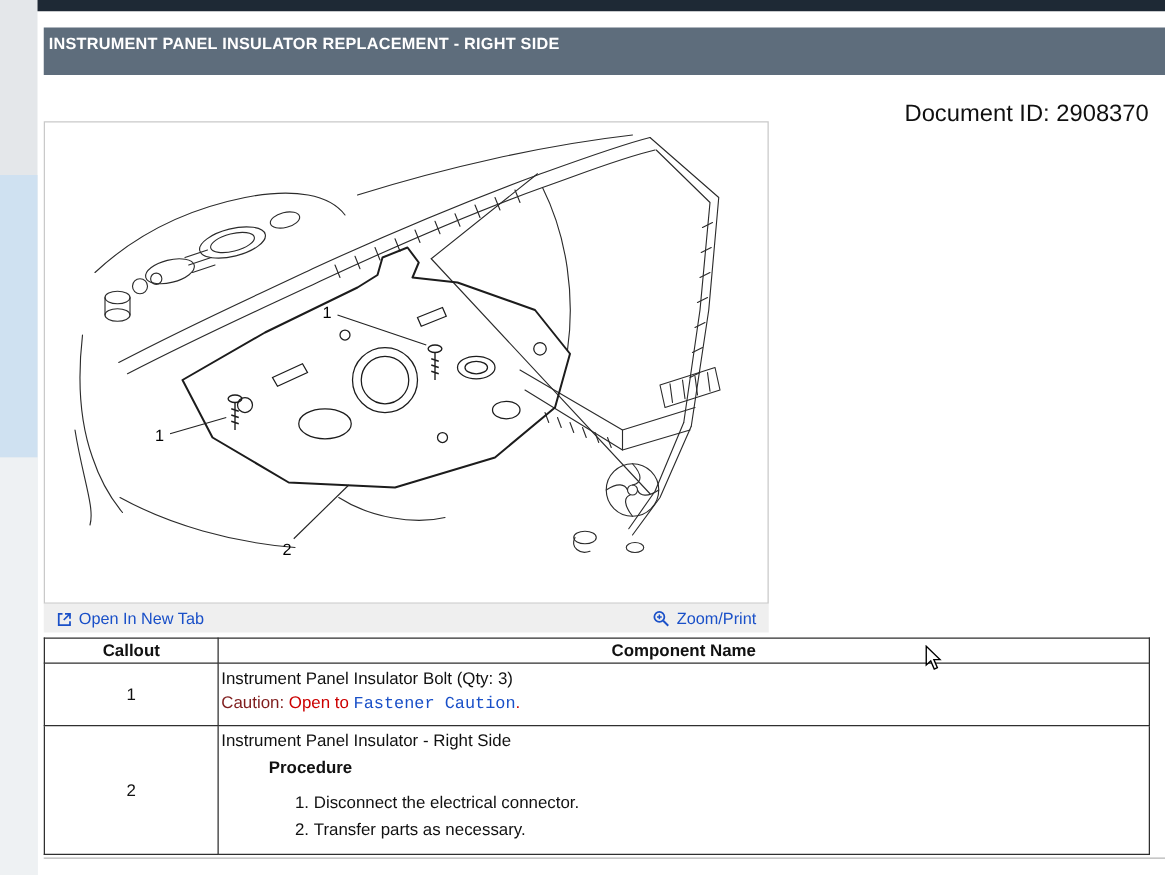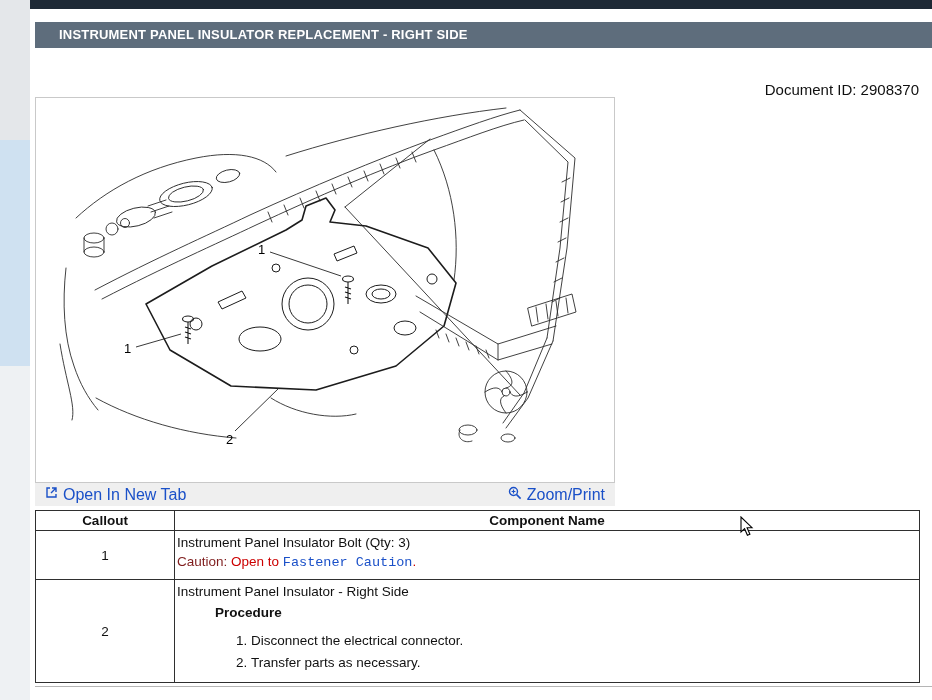--- a/index.html
+++ b/index.html
@@ -7,33 +7,33 @@
   .page{position:relative;width:932px;height:700px;background:#ffffff;overflow:hidden;}
 
   
   .left-gutter{position:absolute;left:0;top:0;width:30px;height:700px;background:#e4e7ea;}
   .left-gutter-blue{position:absolute;left:0;top:140px;width:30px;height:226px;background:#cfe1f1;}
   .left-gutter-light{position:absolute;left:0;top:366px;width:30px;height:334px;background:#eef1f3;}
 
   
   .top-chrome{position:absolute;left:30px;top:0;width:902px;height:9px;background:#1e2935;}
 
-  .header-bar{position:absolute;left:35px;top:22px;width:897px;height:26px;background:#5e6d7c;
-    color:#fff;font-size:13px;font-weight:bold;line-height:26px;padding-left:24px;
+  .header-bar{position:absolute;left:35px;top:22px;width:897px;height:38px;background:#5e6d7c;
+    color:#fff;font-size:13px;font-weight:bold;line-height:26px;padding-left:4px;
     box-sizing:border-box;letter-spacing:.2px;}
 
-  .doc-id{position:absolute;top:81px;right:13px;font-size:15px;color:#101010;}
+  .doc-id{position:absolute;top:81px;right:13px;font-size:19px;color:#101010;}
 
   .figure-box{position:absolute;left:35px;top:97px;width:580px;height:386px;
     border:1px solid #c9c9c9;box-sizing:border-box;background:#fff;}
   .figure-box svg{display:block;}
 
   .links-bar{position:absolute;left:35px;top:483px;width:580px;height:23px;background:#efefef;
     display:flex;justify-content:space-between;align-items:center;padding:0 10px;box-sizing:border-box;}
-  .link{display:flex;align-items:flex-start;gap:5px;color:#1a50c8;font-size:16px;text-decoration:none;cursor:pointer;}
+  .link{display:flex;align-items:flex-end;gap:5px;color:#1a50c8;font-size:13px;text-decoration:none;cursor:pointer;}
 
   .component-table{position:absolute;left:35px;top:510px;width:885px;border-collapse:collapse;
     font-size:13.5px;color:#111;background:#fff;padding-left:40px;}
   .component-table th,.component-table td{border:1px solid #2f2f2f;}
   .component-table th{font-weight:bold;text-align:center;padding:2px 4px;}
   .callout-col{width:130px;}
   .callout-cell{text-align:center;vertical-align:middle;}
   .component-cell{padding:2px 4px 7px 2px;vertical-align:top;line-height:19px;}
   .caution-label{color:#7f1d1d;font-weight:normal;}
   .caution-text{color:#cc0000;}

